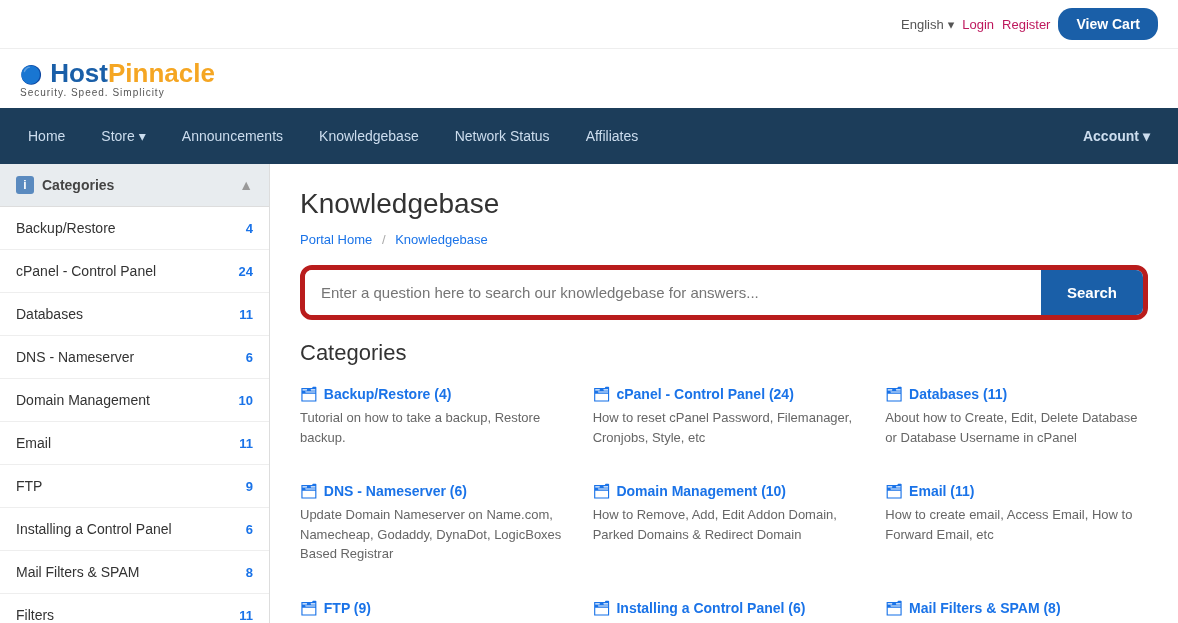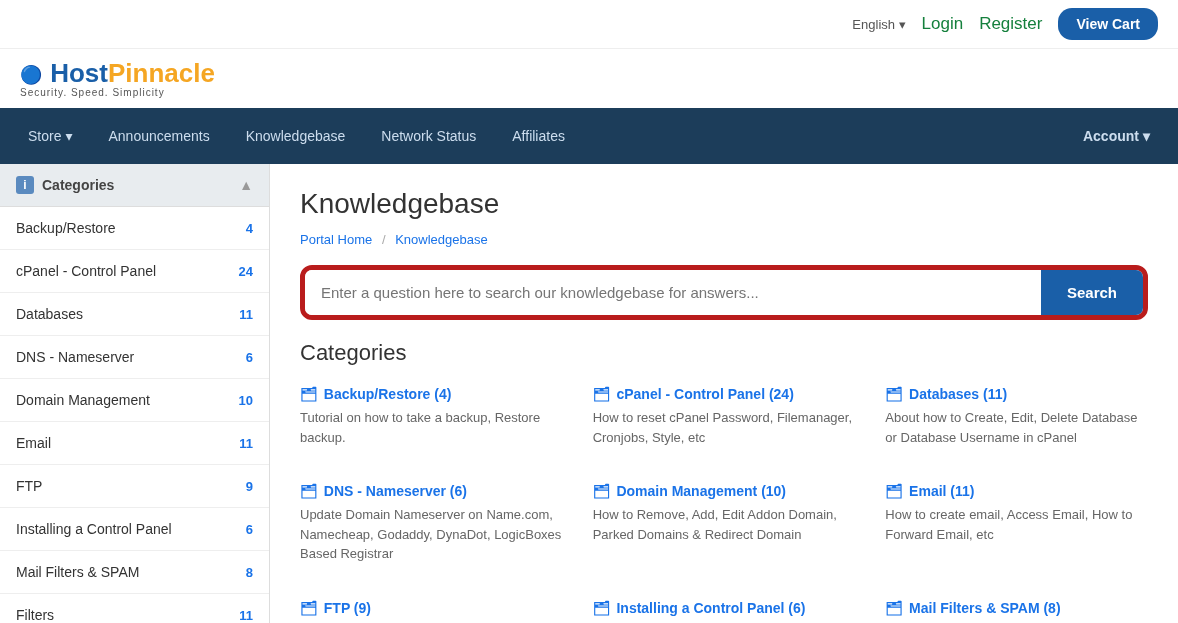--- a/index.html
+++ b/index.html
@@ -6,33 +6,33 @@
     body { font-family: Arial, sans-serif; font-size: 14px; color: #333; background: #fff; }
 
     
     .top-bar {
       display: flex;
       justify-content: flex-end;
       align-items: center;
       padding: 8px 20px;
       background: #fff;
       border-bottom: 1px solid #eee;
-      gap: 16px;
+      gap: 8px;
     }
     .top-bar-lang {
       color: #555;
       font-size: 13px;
       cursor: pointer;
       display: flex;
       align-items: center;
       gap: 4px;
     }
     .top-bar-link {
-      color: #15803d;
-      font-size: 17px;
+      color: #be185d;
+      font-size: 13px;
       cursor: pointer;
       text-decoration: none;
     }
     .btn-view-cart {
       background: #1a5fa8;
       color: #fff;
       border: none;
       padding: 8px 18px;
       border-radius: 14px;
       cursor: pointer;
@@ -252,20 +252,23 @@
     <div class="logo-text">
       <span style="font-size:18px; color:#1a5fa8; vertical-align:middle;">🔵</span>
       <span style="color:#1a5fa8; font-size:26px;">Host</span><span style="color:#f5a623; font-size:26px;">Pinnacle</span>
     </div>
     <div class="logo-tagline">Security. Speed. Simplicity</div>
   </div>
 </div>
 
 <nav class="navbar">
   <div class="navbar-item">
+    <span>Home</span>
+  </div>
+  <div class="navbar-item">
     <span>Store</span>
     <span>▾</span>
   </div>
   <div class="navbar-item">
     <span>Announcements</span>
   </div>
   <div class="navbar-item">
     <span>Knowledgebase</span>
   </div>
   <div class="navbar-item">

